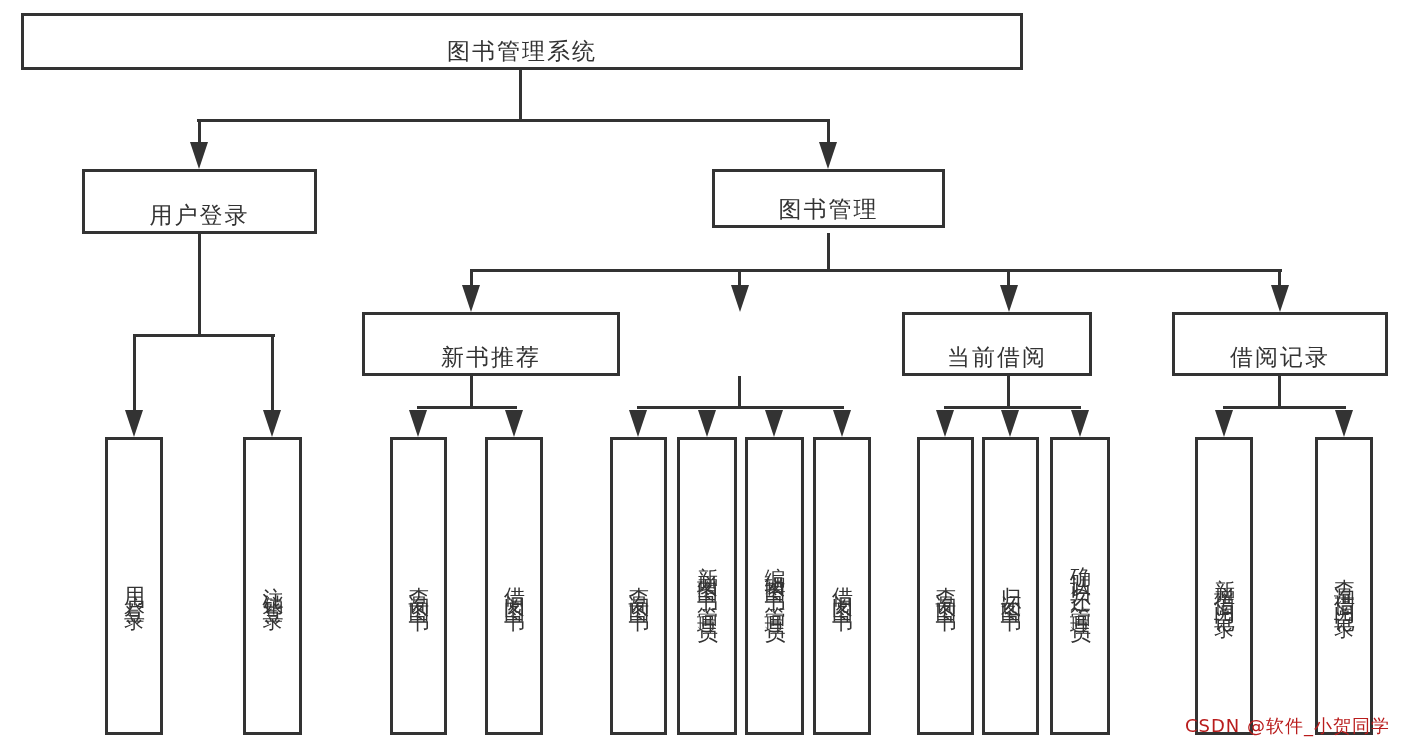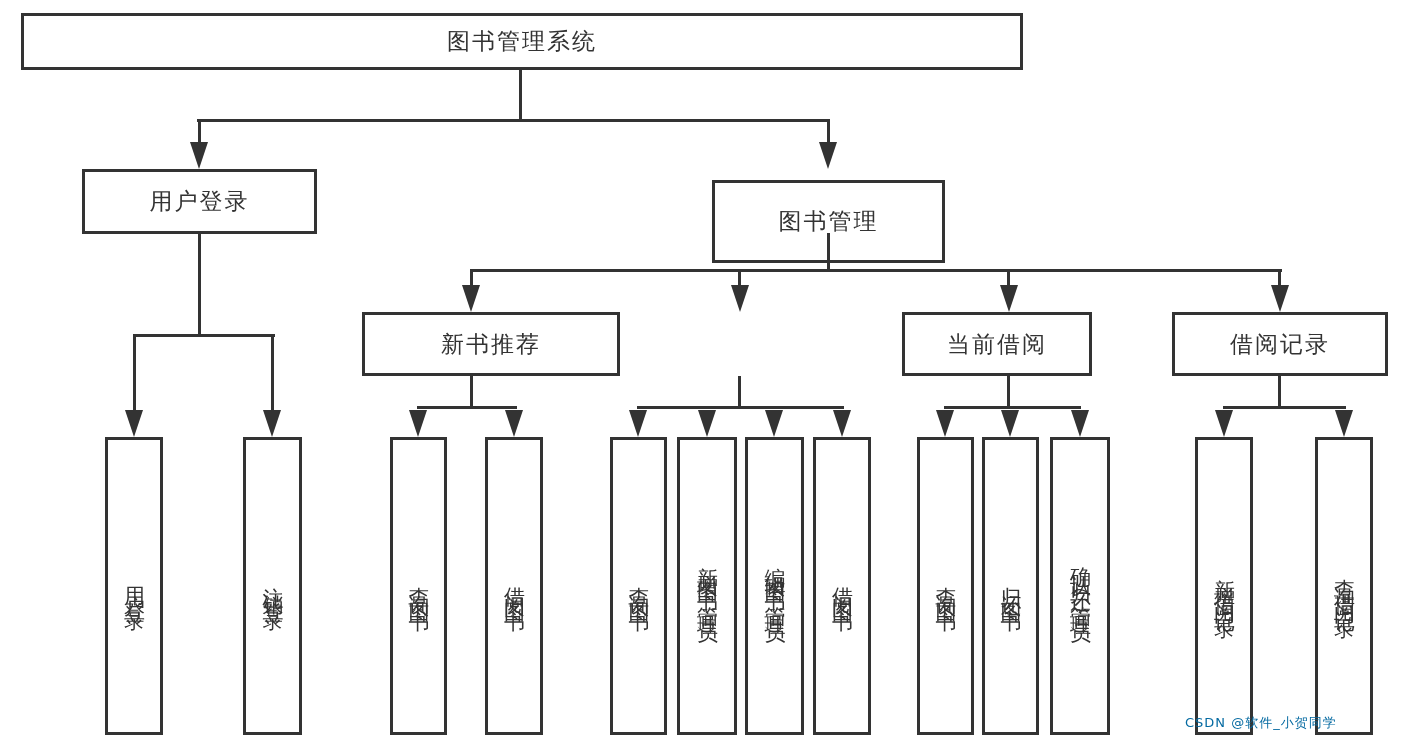--- a/index.html
+++ b/index.html
@@ -2,21 +2,21 @@
 <html><head>
 <meta charset="utf-8">
 <style>
   * { margin:0; padding:0; box-sizing:border-box; }
   html,body { width:1405px; height:747px; background:#ffffff; overflow:hidden;
               font-family:"DejaVu Sans", sans-serif; }
   #stage { position:relative; width:1405px; height:747px; background:#ffffff; }
 
   .hbox {
     position:absolute; background:#ffffff; border:3px solid #333333;
-    display:flex; align-items:center; justify-content:center;
+    display:flex; align-items:flex-end; justify-content:center;
     color:#333333; font-size:23px; letter-spacing:2px; white-space:nowrap;
   }
   .vbox {
     position:absolute; background:#ffffff; border:3px solid #333333;
     display:flex; align-items:center; justify-content:center;
     color:#333333;
   }
   .vbox .vtext {
     writing-mode:vertical-rl; text-orientation:mixed;
     font-size:21px; letter-spacing:8px; line-height:1;
@@ -24,37 +24,37 @@
   }
   .hline { position:absolute; height:3px; background:#333333; }
   .vline { position:absolute; width:3px; background:#333333; }
   .arrow {
     position:absolute; width:0; height:0;
     border-left:9px solid transparent; border-right:9px solid transparent;
     border-top:27px solid #333333;
   }
   .watermark {
     position:absolute; left:1185px; top:714px;
-    font-size:13px; letter-spacing:1px; color:#0369a1;
+    font-size:18px; letter-spacing:1px; color:#b91c1c;
     white-space:nowrap; z-index:10;
   }
 </style>
 </head>
 <body>
 
 <div id="stage">
 
   <div class="hbox" style="left:21px; top:13px; width:1002px; height:57px;">
     <span>图书管理系统</span>
   </div>
 
   <div class="hbox" style="left:82px; top:169px; width:235px; height:65px;">
     <span>用户登录</span>
   </div>
-  <div class="hbox" style="left:712px; top:180px; width:233px; height:83px;">
+  <div class="hbox" style="left:712px; top:169px; width:233px; height:59px;">
     <span>图书管理</span>
   </div>
 
   <div class="hbox" style="left:362px; top:312px; width:258px; height:64px;">
     <span>新书推荐</span>
   </div>
   <div class="hbox" style="left:902px; top:312px; width:190px; height:64px;">
     <span>当前借阅</span>
   </div>
   <div class="hbox" style="left:1172px; top:312px; width:216px; height:64px;">

